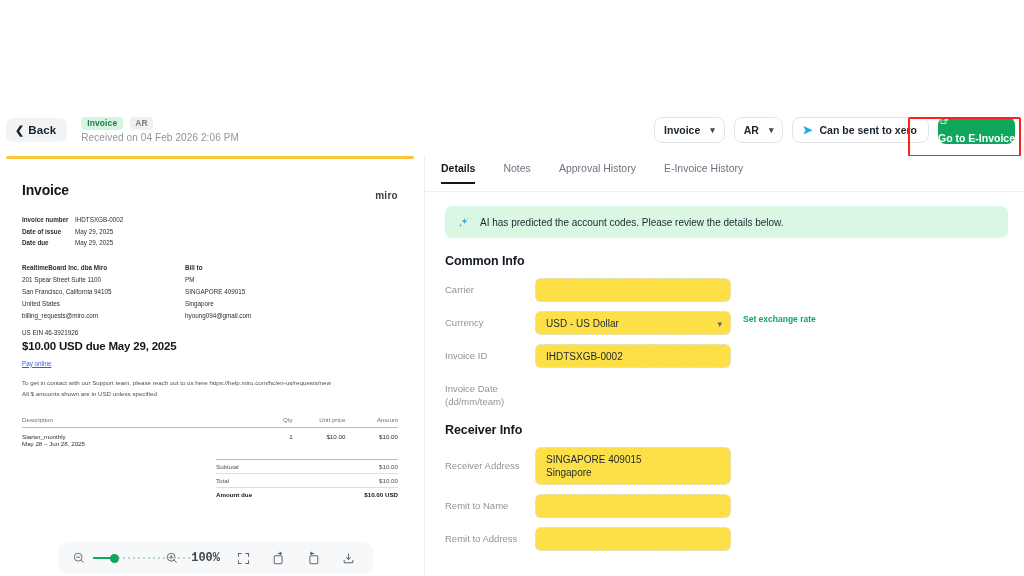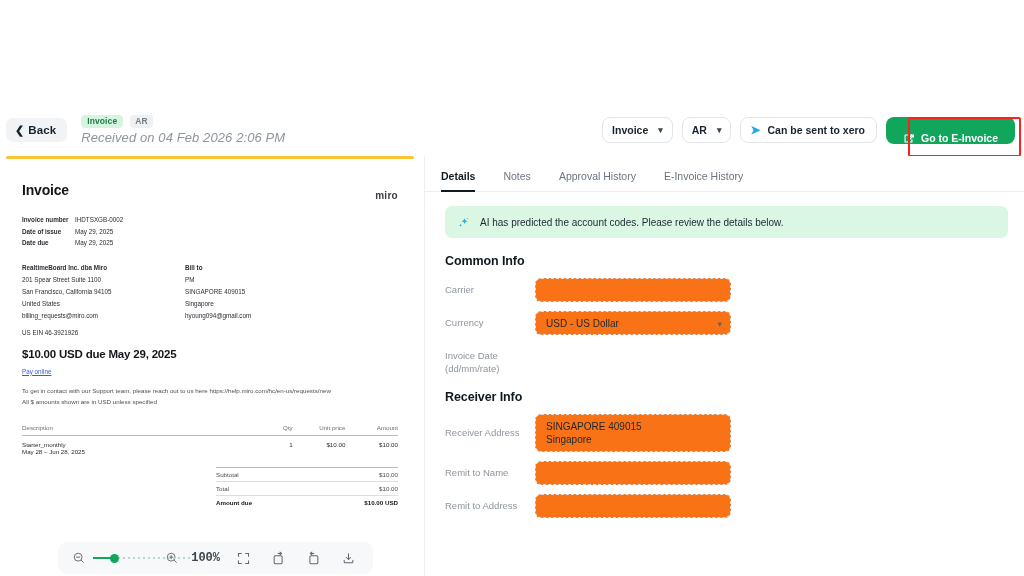--- a/index.html
+++ b/index.html
@@ -35,21 +35,21 @@
   }
   .pill-ar {
     background: #eef0f2; color: #747d87;
     font-size: 8.5px; font-weight: 700; letter-spacing: .2px;
     border-radius: 4px; padding: 2.5px 5px; line-height: 1;
   }
   .doc-title {
     font-size: 15px; font-weight: 700; color: #101820; letter-spacing: -.2px;
   }
   .received {
-    font-size: 13px; color: #8d959d; letter-spacing: .1px; font-style: italic;
+    font-size: 10px; color: #8d959d; letter-spacing: .1px;
   }
 
   .header-actions {
     margin-left: auto; display: flex; align-items: center; gap: 9px;
     padding-right: 9px;
   }
   .select-btn {
     display: flex; align-items: center; gap: 10px;
     background: #fff; border: 1px solid #e2e5e8; border-radius: 8px;
     height: 26px; padding: 0 9px;
@@ -57,24 +57,24 @@
   }
   .select-btn .chev { color: #3d464f; font-size: 9px; }
   .status-btn {
     display: flex; align-items: center; gap: 7px;
     background: #fff; border: 1px solid #e2e5e8; border-radius: 8px;
     height: 26px; padding: 0 11px 0 9px;
     font-size: 10.5px; font-weight: 700; color: #18222c; cursor: pointer;
   }
   .send-glyph { color: #1fa8e8; font-size: 12px; line-height: 1; }
   .einv-btn {
-    display: flex; align-items: flex-end; gap: 7px;
+    display: flex; align-items: flex-start; gap: 7px;
     background: #10a75d; border: none; border-radius: 8px;
-    height: 27px; padding: 0 17px;
-    font-size: 10.5px; font-weight: 700; color: #ffffff; cursor: pointer;
+    height: 27px; padding: 0 0;
+    font-size: 10.5px; font-weight: 700; color: #ffffff; cursor: pointer; flex-direction: column;
   }
   .einv-btn svg { display: block; }
 
   .highlight-box {
     position: absolute; left: 908px; top: 117px; width: 113px; height: 40px;
     border: 2px solid #ff1f1f; border-radius: 2px; pointer-events: none;
   }
 
   
   .preview {
@@ -97,21 +97,21 @@
   .meta { margin-top: 13px; font-size: 6.3px; line-height: 1.85; color: #2a2d33; }
   .meta-row { display: flex; }
   .meta-k { width: 53px; font-weight: 700; }
   .meta-v { font-weight: 400; }
 
   .addr-grid { margin-top: 13px; display: flex; font-size: 6.3px; line-height: 1.9; color: #2a2d33; }
   .addr-col { width: 163px; }
   .addr-col .h { font-weight: 700; }
   .ein { margin-top: 7px; font-size: 6.3px; color: #2a2d33; }
 
-  .due-amount { margin-top: 12px; font-size: 11.5px; font-weight: 700; color: #14161a; letter-spacing: -.2px; }
+  .due-amount { margin-top: 4px; font-size: 11.5px; font-weight: 700; color: #14161a; letter-spacing: -.2px; }
   .pay-online { margin-top: 8px; font-size: 6.3px; color: #3b5bdb; text-decoration: underline; cursor: pointer; }
   .support { margin-top: 11px; font-size: 6.2px; line-height: 1.75; color: #4a4e55; }
 
   .items { margin-top: 17px; }
   .items table { width: 100%; border-collapse: collapse; font-size: 6.2px; }
   .items th {
     text-align: right; font-weight: 400; color: #6b6f76; padding-bottom: 3.5px;
     border-bottom: 1px solid #b9bcc1;
   }
   .items th.l { text-align: left; }
@@ -144,21 +144,21 @@
   .zoom-pct { font-size: 12px; font-weight: 700; color: #3d464f; margin: 0 10px 0 12px; font-family: Liberation Mono, monospace; }
   .tool-icons { display: flex; align-items: center; gap: 13px; margin-left: 2px; }
 
   
   .right {
     position: absolute; left: 424px; top: 156px; width: 600px; height: 420px;
     background: #fff; border-left: 1px solid #eceef0; overflow: hidden;
   }
   .tabs {
     display: flex; align-items: flex-end; gap: 0;
-    height: 36px; border-bottom: 1px solid #eceef0; padding: 0 0 0 16px;
+    height: 36px; border-bottom: 1px solid #eceef0; padding: 0 0 8px 16px;
   }
   .tab {
     font-size: 10.5px; color: #6b7480; padding: 0 14px 9px 14px; cursor: pointer;
     position: relative; white-space: nowrap;
   }
   .tab:first-child { padding-left: 0; }
   .tab.active { color: #101820; font-weight: 700; }
   .tab.active::after {
     content: ''; position: absolute; left: 0; right: 14px; bottom: -1px; height: 2px; background: #101820;
   }
@@ -172,21 +172,21 @@
   .ai-banner span.txt { font-size: 10px; color: #1d2730; }
 
   .sect-title { font-size: 12.5px; font-weight: 700; color: #101820; margin: 0 0 10px 0; letter-spacing: -.1px; }
   .sect-title.spaced { margin-top: 14px; }
 
   .frow { display: flex; align-items: flex-start; margin-bottom: 9px; }
   .flabel { width: 90px; font-size: 9.5px; color: #8d959d; padding-top: 6px; line-height: 1.35; flex-shrink: 0; }
   .fctl { position: relative; width: 196px; flex-shrink: 0; }
   .finput {
     width: 196px; height: 24px; border: 1px dashed #dfe3e7; border-radius: 6px;
-    background: #f97316; font-size: 10px; color: #1d2730;
+    background: #fde047; font-size: 10px; color: #1d2730;
     padding: 0 26px 0 10px; font-family: "Liberation Sans", sans-serif;
     display: flex; align-items: center; text-align: center;
   }
   .finput.tall { height: 38px; flex-direction: column; align-items: flex-start; justify-content: center; gap: 2px; padding-top: 4px; padding-bottom: 4px;}
   .fchev {
     position: absolute; right: 9px; top: 8px; font-size: 9px; color: #5c6670; pointer-events: none;
   }
   .fcal { position: absolute; right: 8px; top: 5px; }
   .fhint { margin-left: 12px; padding-top: 2px; }
   .fhint .rate { font-size: 8.5px; color: #8d959d; line-height: 1.5; }
@@ -404,28 +404,35 @@
         </div>
       </div>
 
       <div class="frow">
         <div class="flabel">Currency</div>
         <div class="fctl">
           <div class="finput">USD - US Dollar</div>
           <span class="fchev">▾</span>
         </div>
         <div class="fhint">
-        </div>
-      </div>
-
+          <div class="setrate">Set exchange rate</div>
+        </div>
+      </div>
+
+      <div class="frow">
+        <div class="flabel">Invoice ID</div>
+        <div class="fctl">
+          <div class="finput">IHDTSXGB-0002</div>
+        </div>
+      </div>
 
       <div class="frow">
         <div class="flabel">
           <div>Invoice Date</div>
-          <div>(dd/mm/rate)</div>
+          <div>(dd/mm/team)</div>
         </div>
       </div>
 
       <div class="sect-title spaced">Receiver Info</div>
 
 
       <div class="frow">
         <div class="flabel" style="padding-top:13px">Receiver Address</div>
         <div class="fctl">
           <div class="finput tall">

